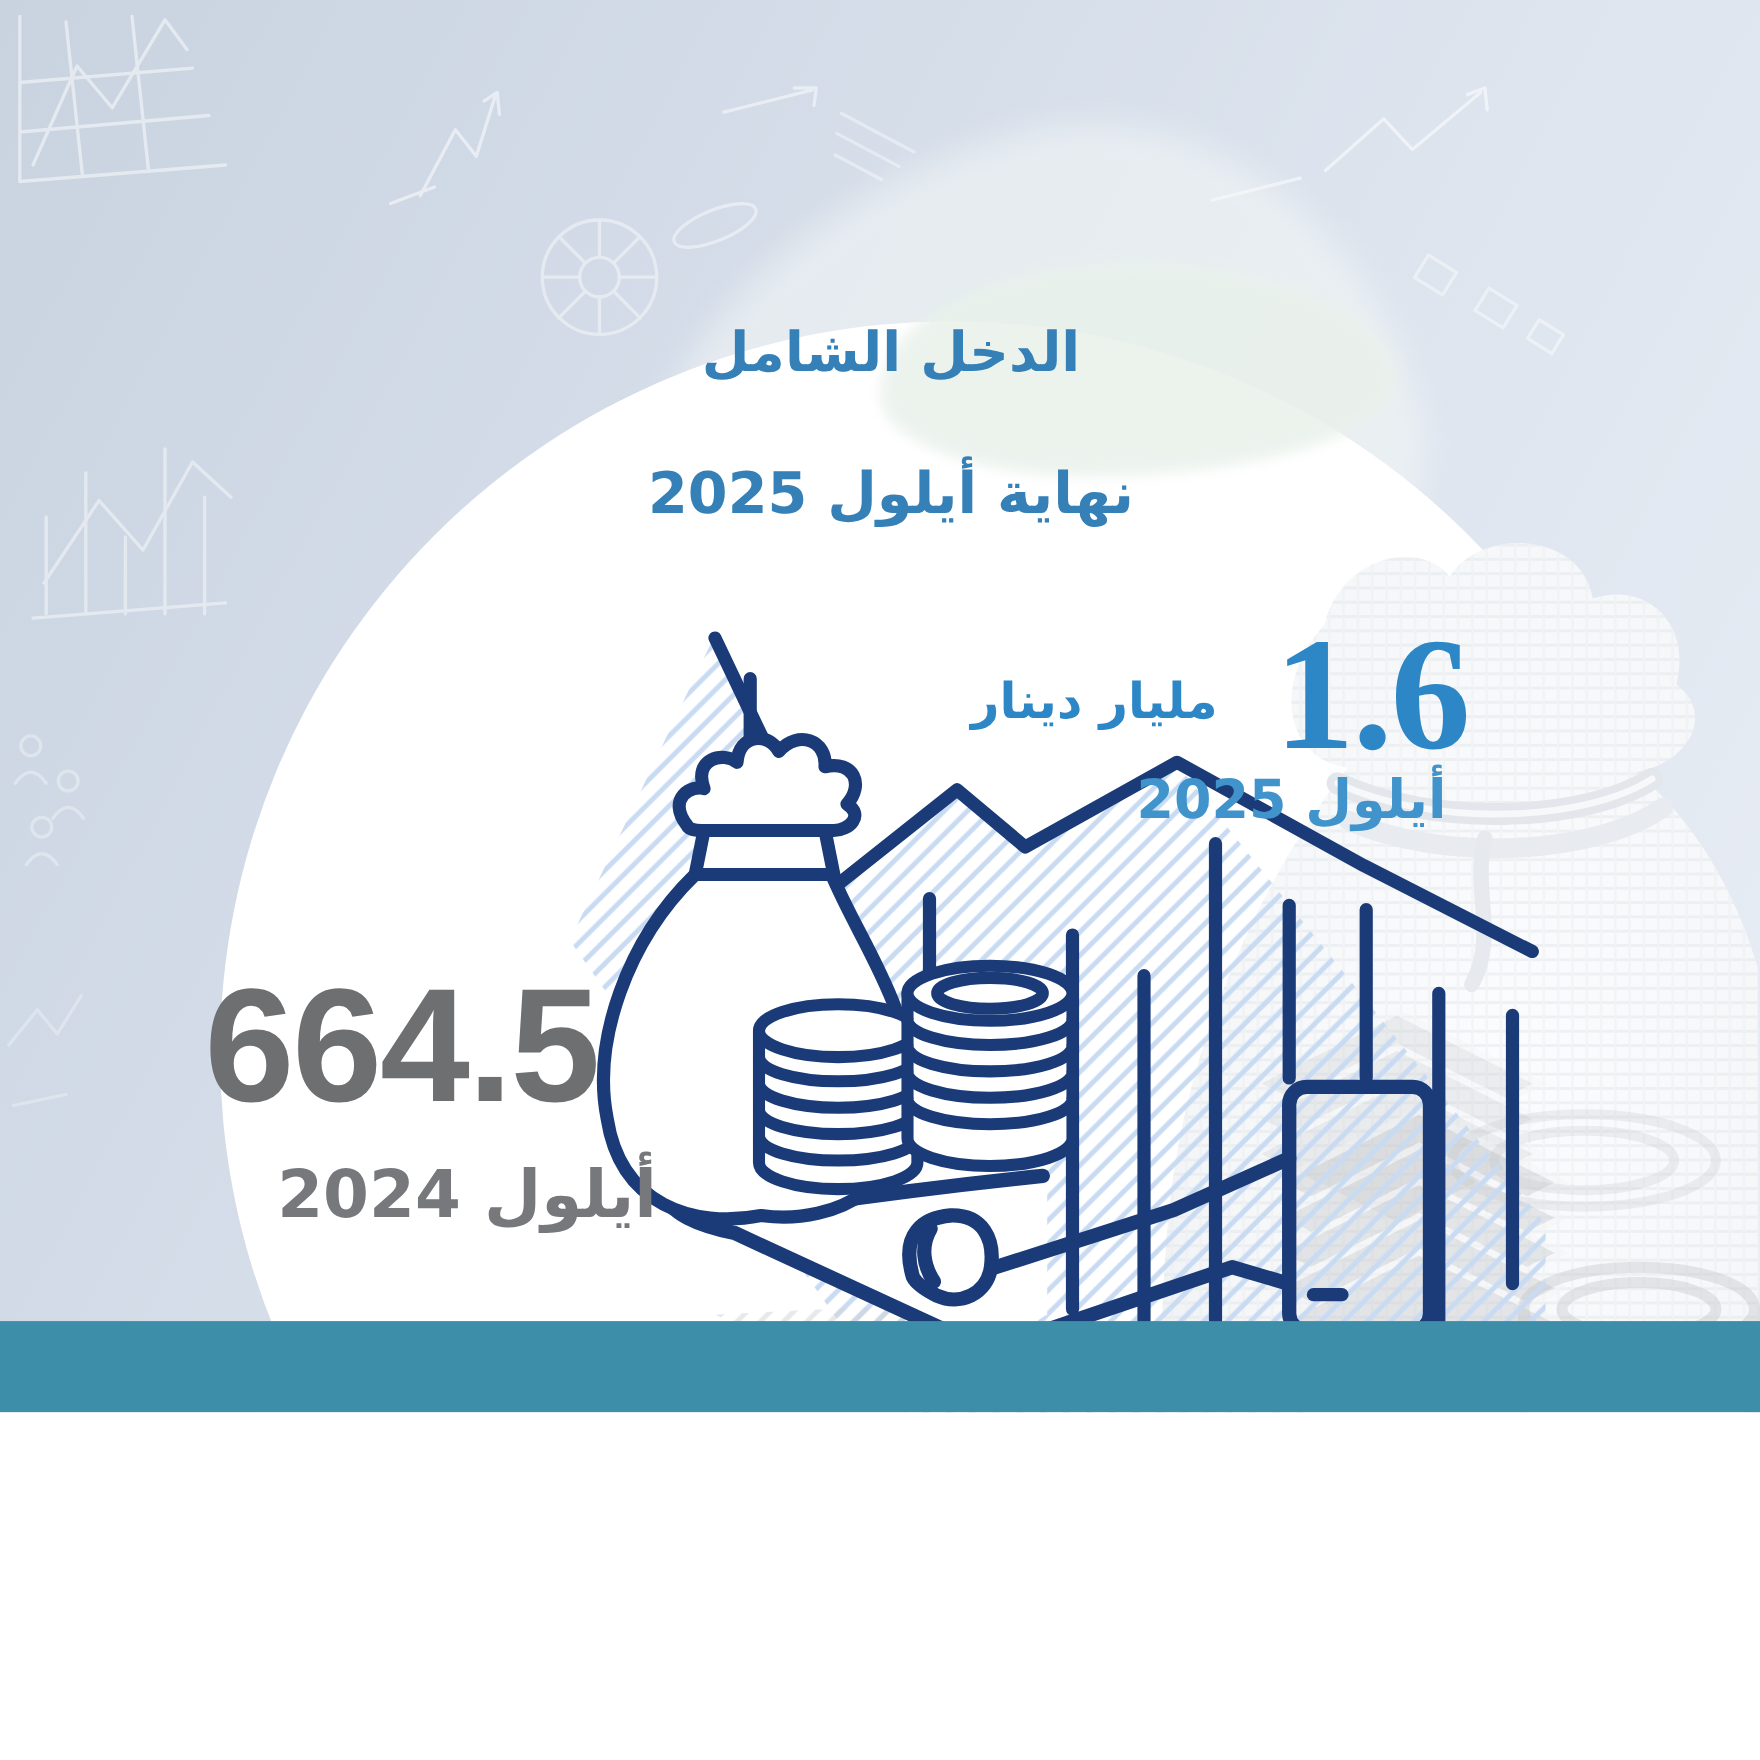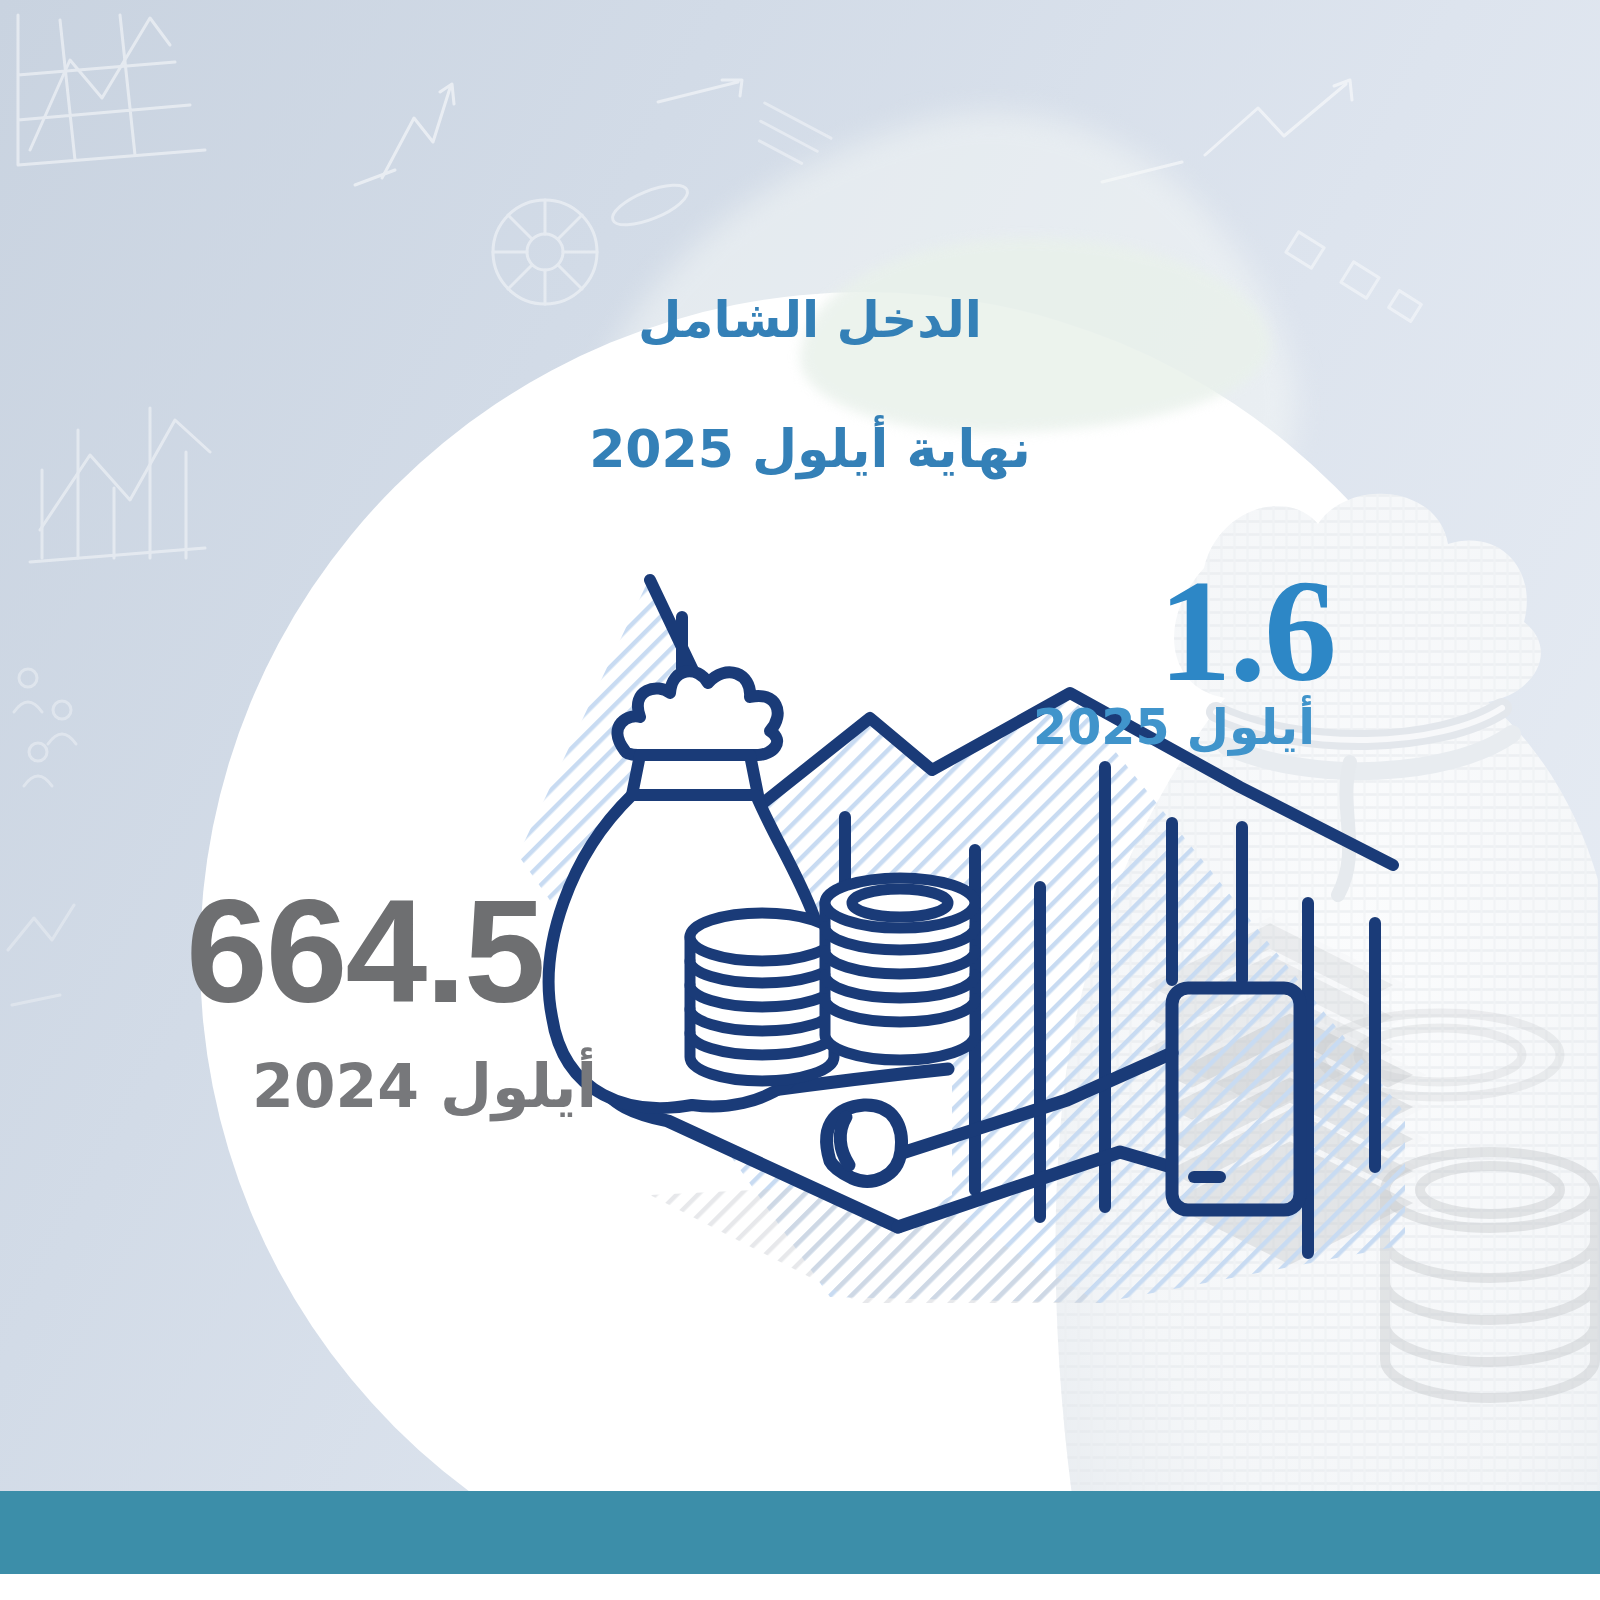--- a/index.html
+++ b/index.html
@@ -1,17 +1,17 @@
 <!DOCTYPE html>
 <html lang="ar"><head>
 <meta charset="utf-8">
 <style>
   html,body{margin:0;padding:0;}
   .stage{
-    position:relative;width:1600px;height:1574px;overflow:hidden;
+    position:relative;width:1600px;height:1284px;overflow:hidden;
     background:linear-gradient(118deg,#c9d3e0 0%,#d2dbe7 30%,#dde4ee 60%,#e9eef5 100%);
     font-family:"DejaVu Sans",sans-serif;
   }
   .layer{position:absolute;inset:0;}
   .white-swoosh{
     position:absolute;left:570px;top:130px;width:720px;height:560px;
     background:#f6f9f7;opacity:.5;filter:blur(14px);
     border-radius:60% 40% 55% 45% / 55% 60% 40% 45%;transform:rotate(-15deg);
   }
   .white-circle{
@@ -203,19 +203,20 @@
     <g fill="none" stroke="#1a3b78" stroke-width="13" stroke-linecap="round" stroke-linejoin="round">
       <rect x="672" y="433" width="128" height="222" rx="16"></rect>
       <path d="M694,622 L720,622" stroke-width="12"></path>
     </g>
   </svg>
 
   <div class="txt title-box title1" dir="rtl">الدخل الشامل</div>
   <div class="txt title-box title2" dir="rtl">نهاية أيلول 2025</div>
 
   <div class="txt num v2025">1.6</div>
+  <div class="txt u2025" dir="rtl">مليار دينار</div>
   <div class="txt p2025" dir="rtl">أيلول 2025</div>
 
   <div class="txt num v2024">664.5</div>
   <div class="txt p2024" dir="rtl">أيلول 2024</div>
 
   <div class="bottom-bar"></div>
 </div>
 
 </body></html>

